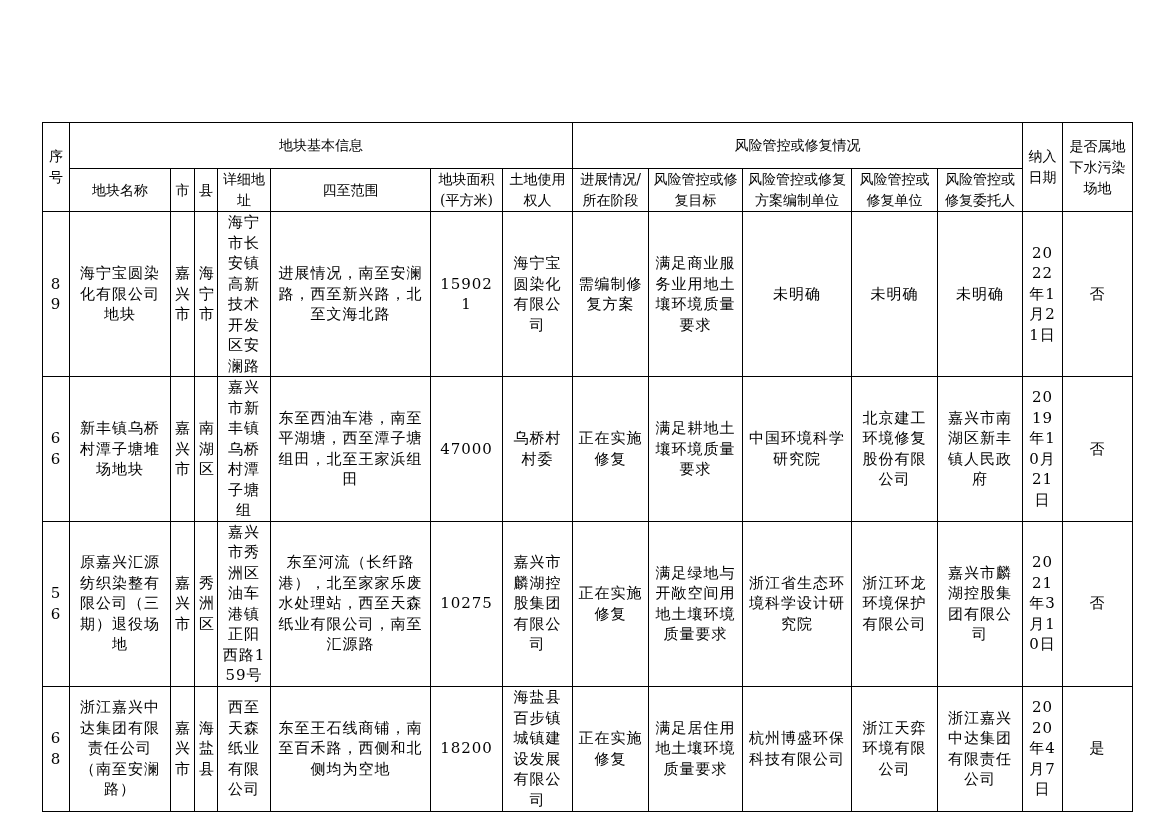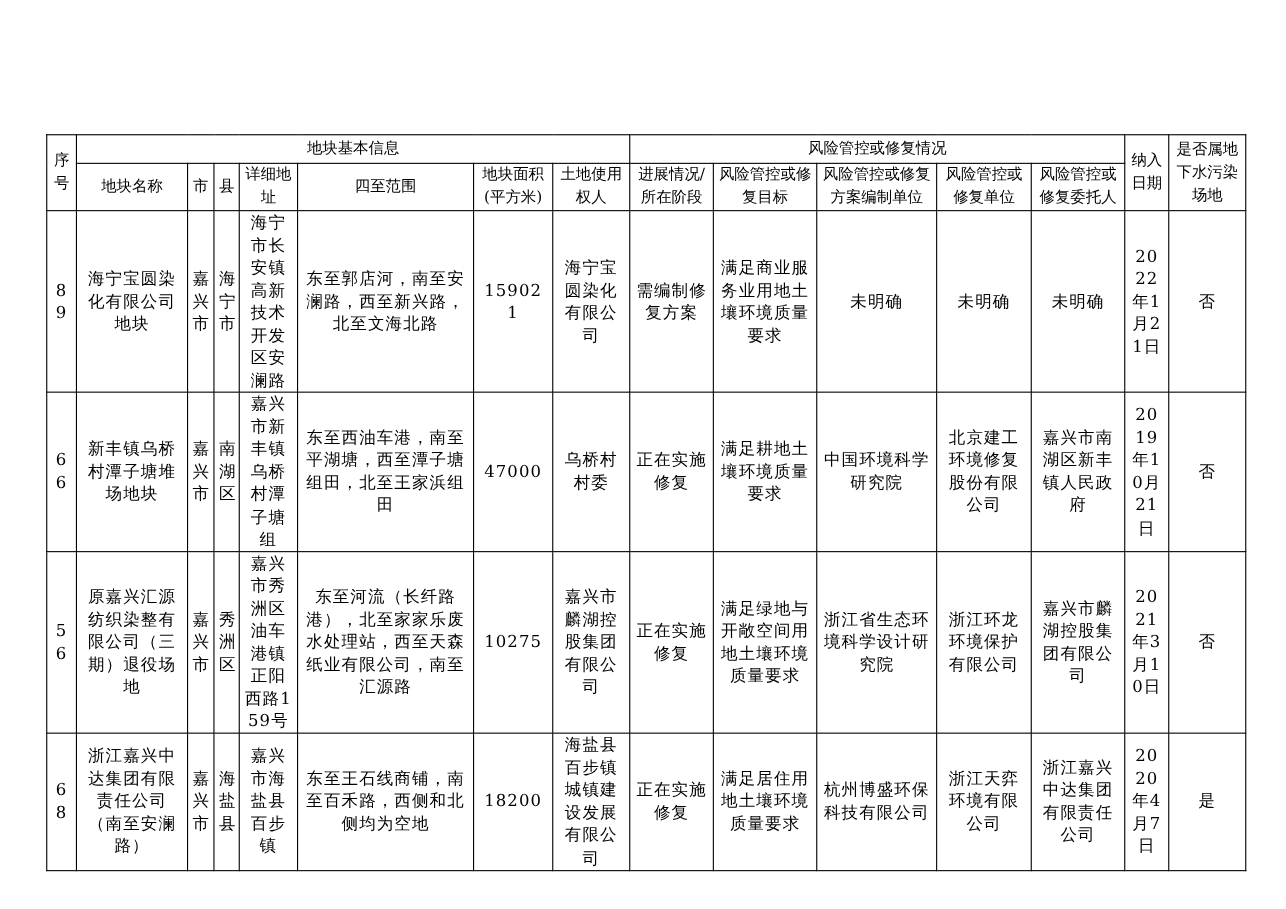--- a/index.html
+++ b/index.html
@@ -51,21 +51,21 @@
     padding: 0 1px;
   }
   td.c-date {           
     letter-spacing: 0;
     padding: 0 4px;
   }
   td.c-addr {
     padding: 0 1px;
     margin-left: 44px;
   }
-  tr.h1 { height: 26px; }
+  tr.h1 { height: 46px; }
   tr.h2 { height: 42px; }
   tr.r1 { height: 124px; }
   tr.r2 { height: 125px; }
   tr.r3 { height: 124px; }
   tr.r4 { height: 125px; }
 </style>
 </head>
 <body>
 
 <div class="page">
@@ -109,21 +109,21 @@
         <th>风险管控或修复单位</th>
         <th>风险管控或修复委托人</th>
       </tr>
 
       <tr class="r1">
         <td class="c-num">89</td>
         <td>海宁宝圆染化有限公司地块</td>
         <td>嘉兴市</td>
         <td>海宁市</td>
         <td class="c-addr">海宁市长安镇高新技术开发区安澜路</td>
-        <td>东至郭店河，南至安澜路，西至新兴路，北至文海北路</td>
+        <td>进展情况，南至安澜路，西至新兴路，北至文海北路</td>
         <td class="c-num">159021</td>
         <td>海宁宝圆染化有限公司</td>
         <td>需编制修复方案</td>
         <td>满足商业服务业用地土壤环境质量要求</td>
         <td>未明确</td>
         <td>未明确</td>
         <td>未明确</td>
         <td class="c-date">2022年1月21日</td>
         <td>否</td>
       </tr>
@@ -162,21 +162,21 @@
         <td>嘉兴市麟湖控股集团有限公司</td>
         <td class="c-date">2021年3月10日</td>
         <td>否</td>
       </tr>
 
       <tr class="r4">
         <td class="c-num">68</td>
         <td>浙江嘉兴中达集团有限责任公司（南至安澜路）</td>
         <td>嘉兴市</td>
         <td>海盐县</td>
-        <td class="c-addr">嘉兴市海盐县百步镇</td>
+        <td class="c-addr">西至天森纸业有限公司</td>
         <td>东至王石线商铺，南至百禾路，西侧和北侧均为空地</td>
         <td class="c-num">18200</td>
         <td>海盐县百步镇城镇建设发展有限公司</td>
         <td>正在实施修复</td>
         <td>满足居住用地土壤环境质量要求</td>
         <td>杭州博盛环保科技有限公司</td>
         <td>浙江天弈环境有限公司</td>
         <td>浙江嘉兴中达集团有限责任公司</td>
         <td class="c-date">2020年4月7日</td>
         <td>是</td>

